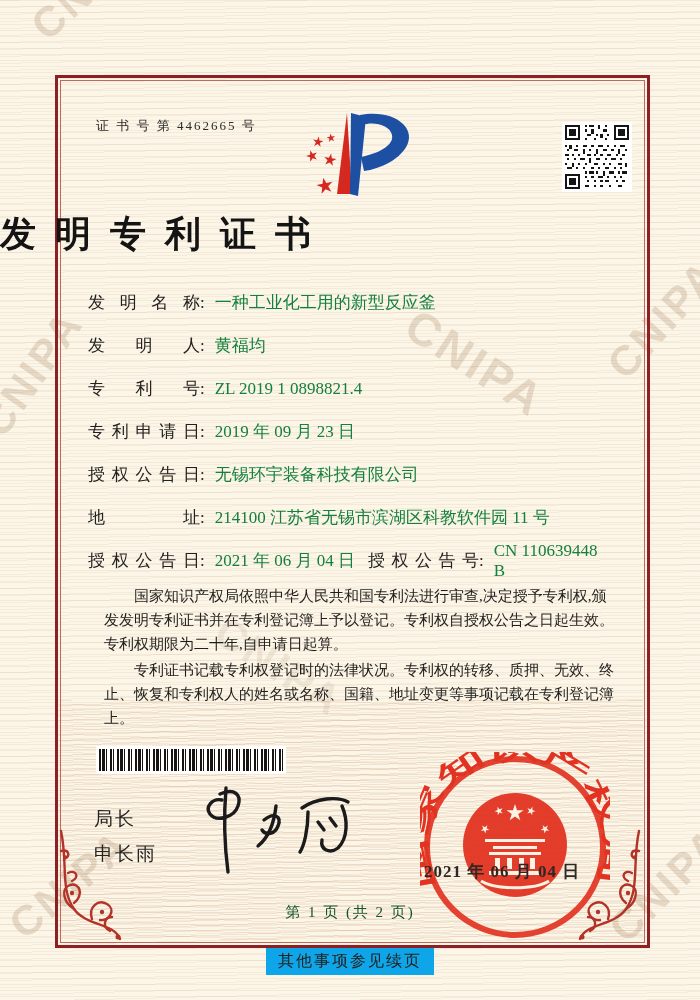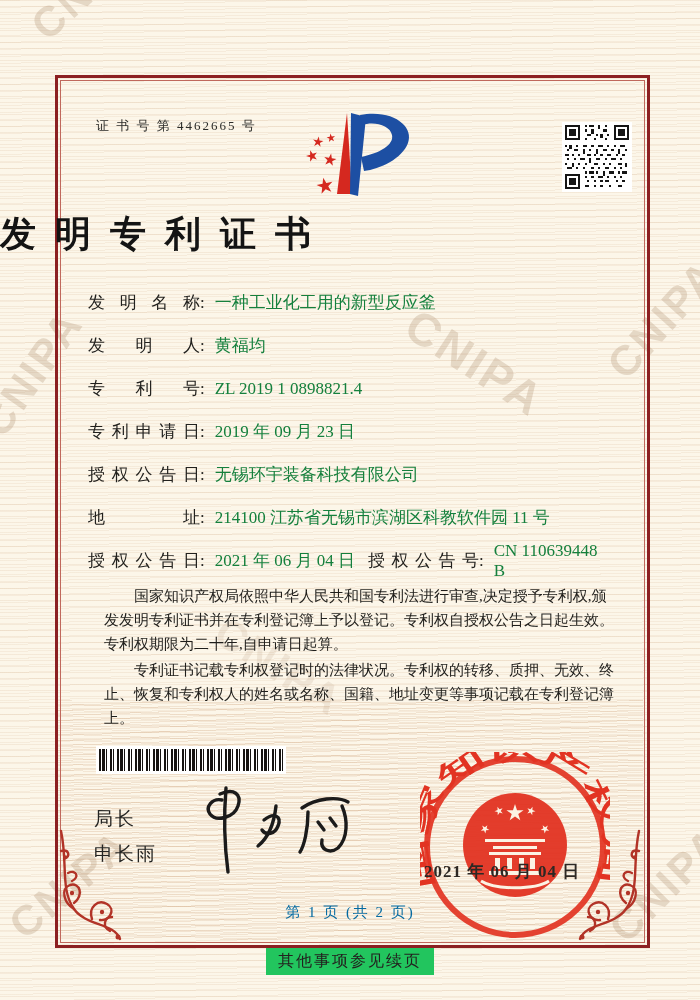--- a/index.html
+++ b/index.html
@@ -47,23 +47,23 @@
 
   .signer{position:absolute;left:94px;top:803px;font-family:Liberation Mono, monospace;
           font-size:19px;letter-spacing:2px;color:#242422;line-height:35px;}
   .signature{position:absolute;left:190px;top:780px;}
 
   .seal{position:absolute;left:420px;top:752px;width:190px;height:190px;}
   .seal-date{position:absolute;left:424px;top:860px;width:210px;font-size:17px;font-weight:bold;
              letter-spacing:1px;color:#2d2824;z-index:5;}
 
   .page-no{position:absolute;left:0;top:903px;width:700px;text-align:center;font-size:15px;
-           color:#0369a1;letter-spacing:2px;}
+           color:#14532d;letter-spacing:2px;}
   .footer-note{position:absolute;left:0;top:948px;width:700px;text-align:center;}
-  .footer-note span{display:inline-block;background:#22c55e;padding:3px 12px;font-size:16px;
+  .footer-note span{display:inline-block;background:#0ea5e9;padding:3px 12px;font-size:16px;
            letter-spacing:2px;color:#23221f;}
 
   .orn{position:absolute;top:829px;width:78px;height:112px;}
   .orn-l{left:58px;}
   .orn-r{left:564px;transform:scaleX(-1);}
 </style>
 </head>
 <body>
 
 <div class="page">

